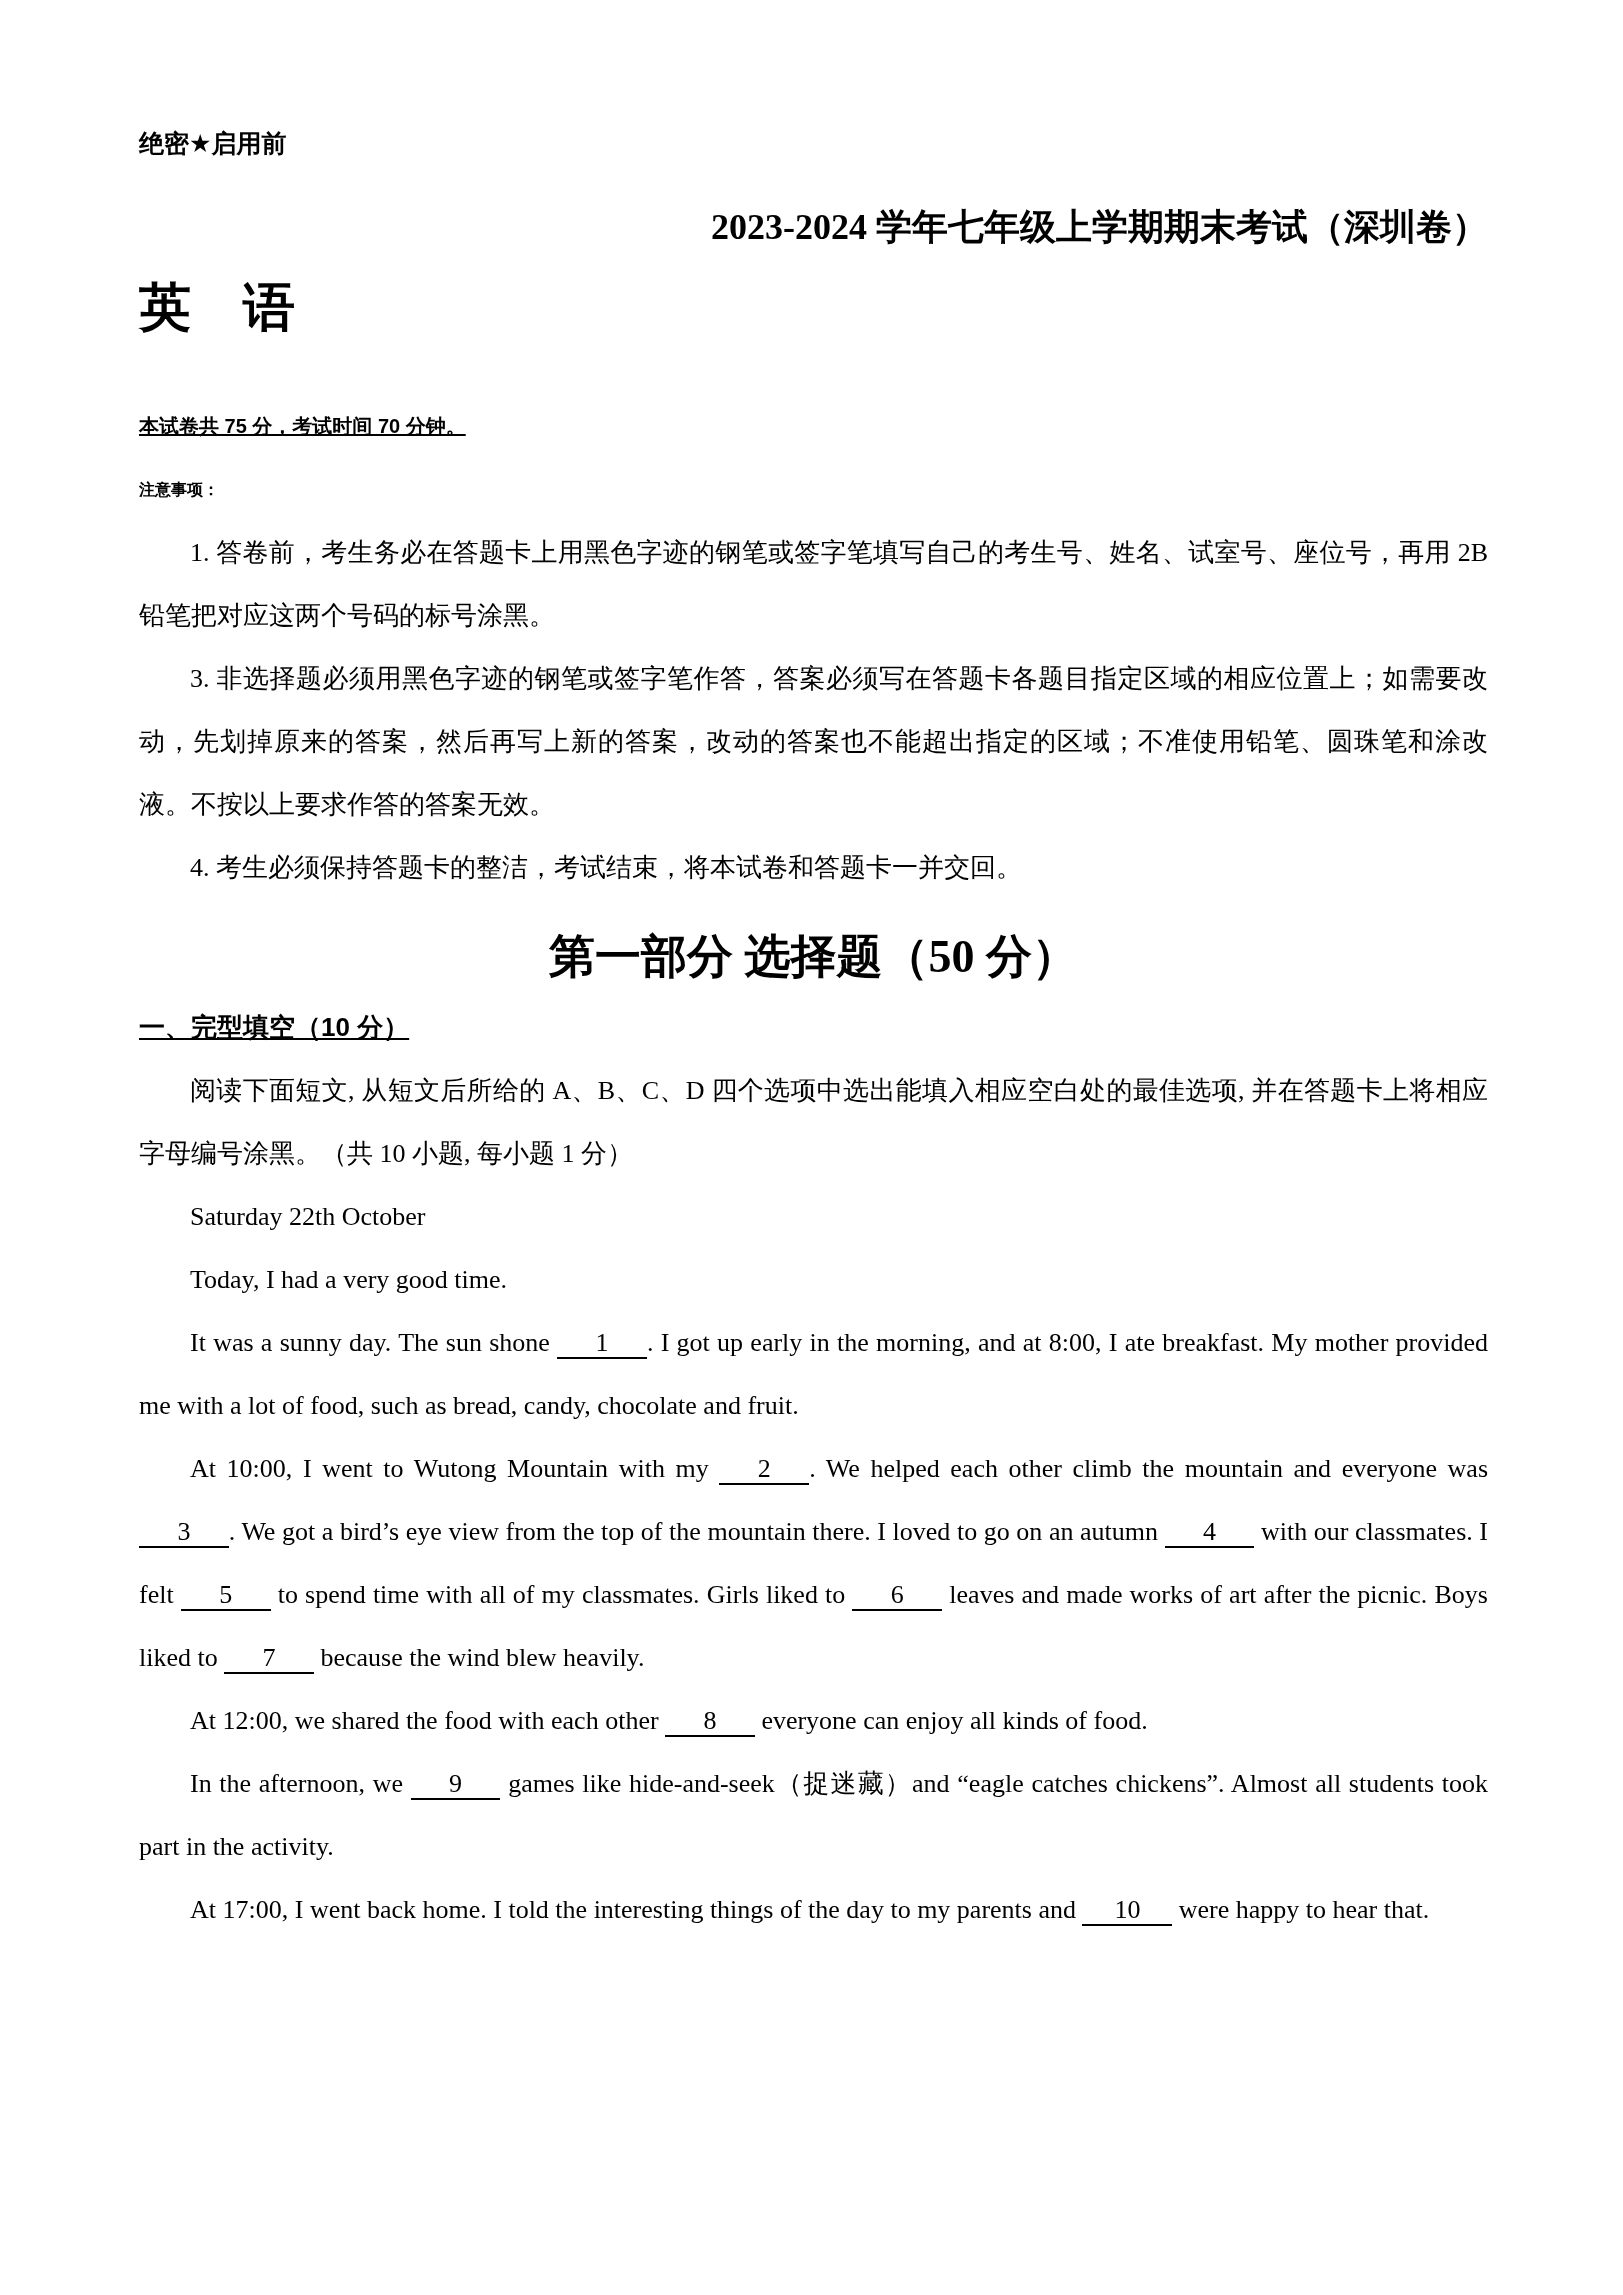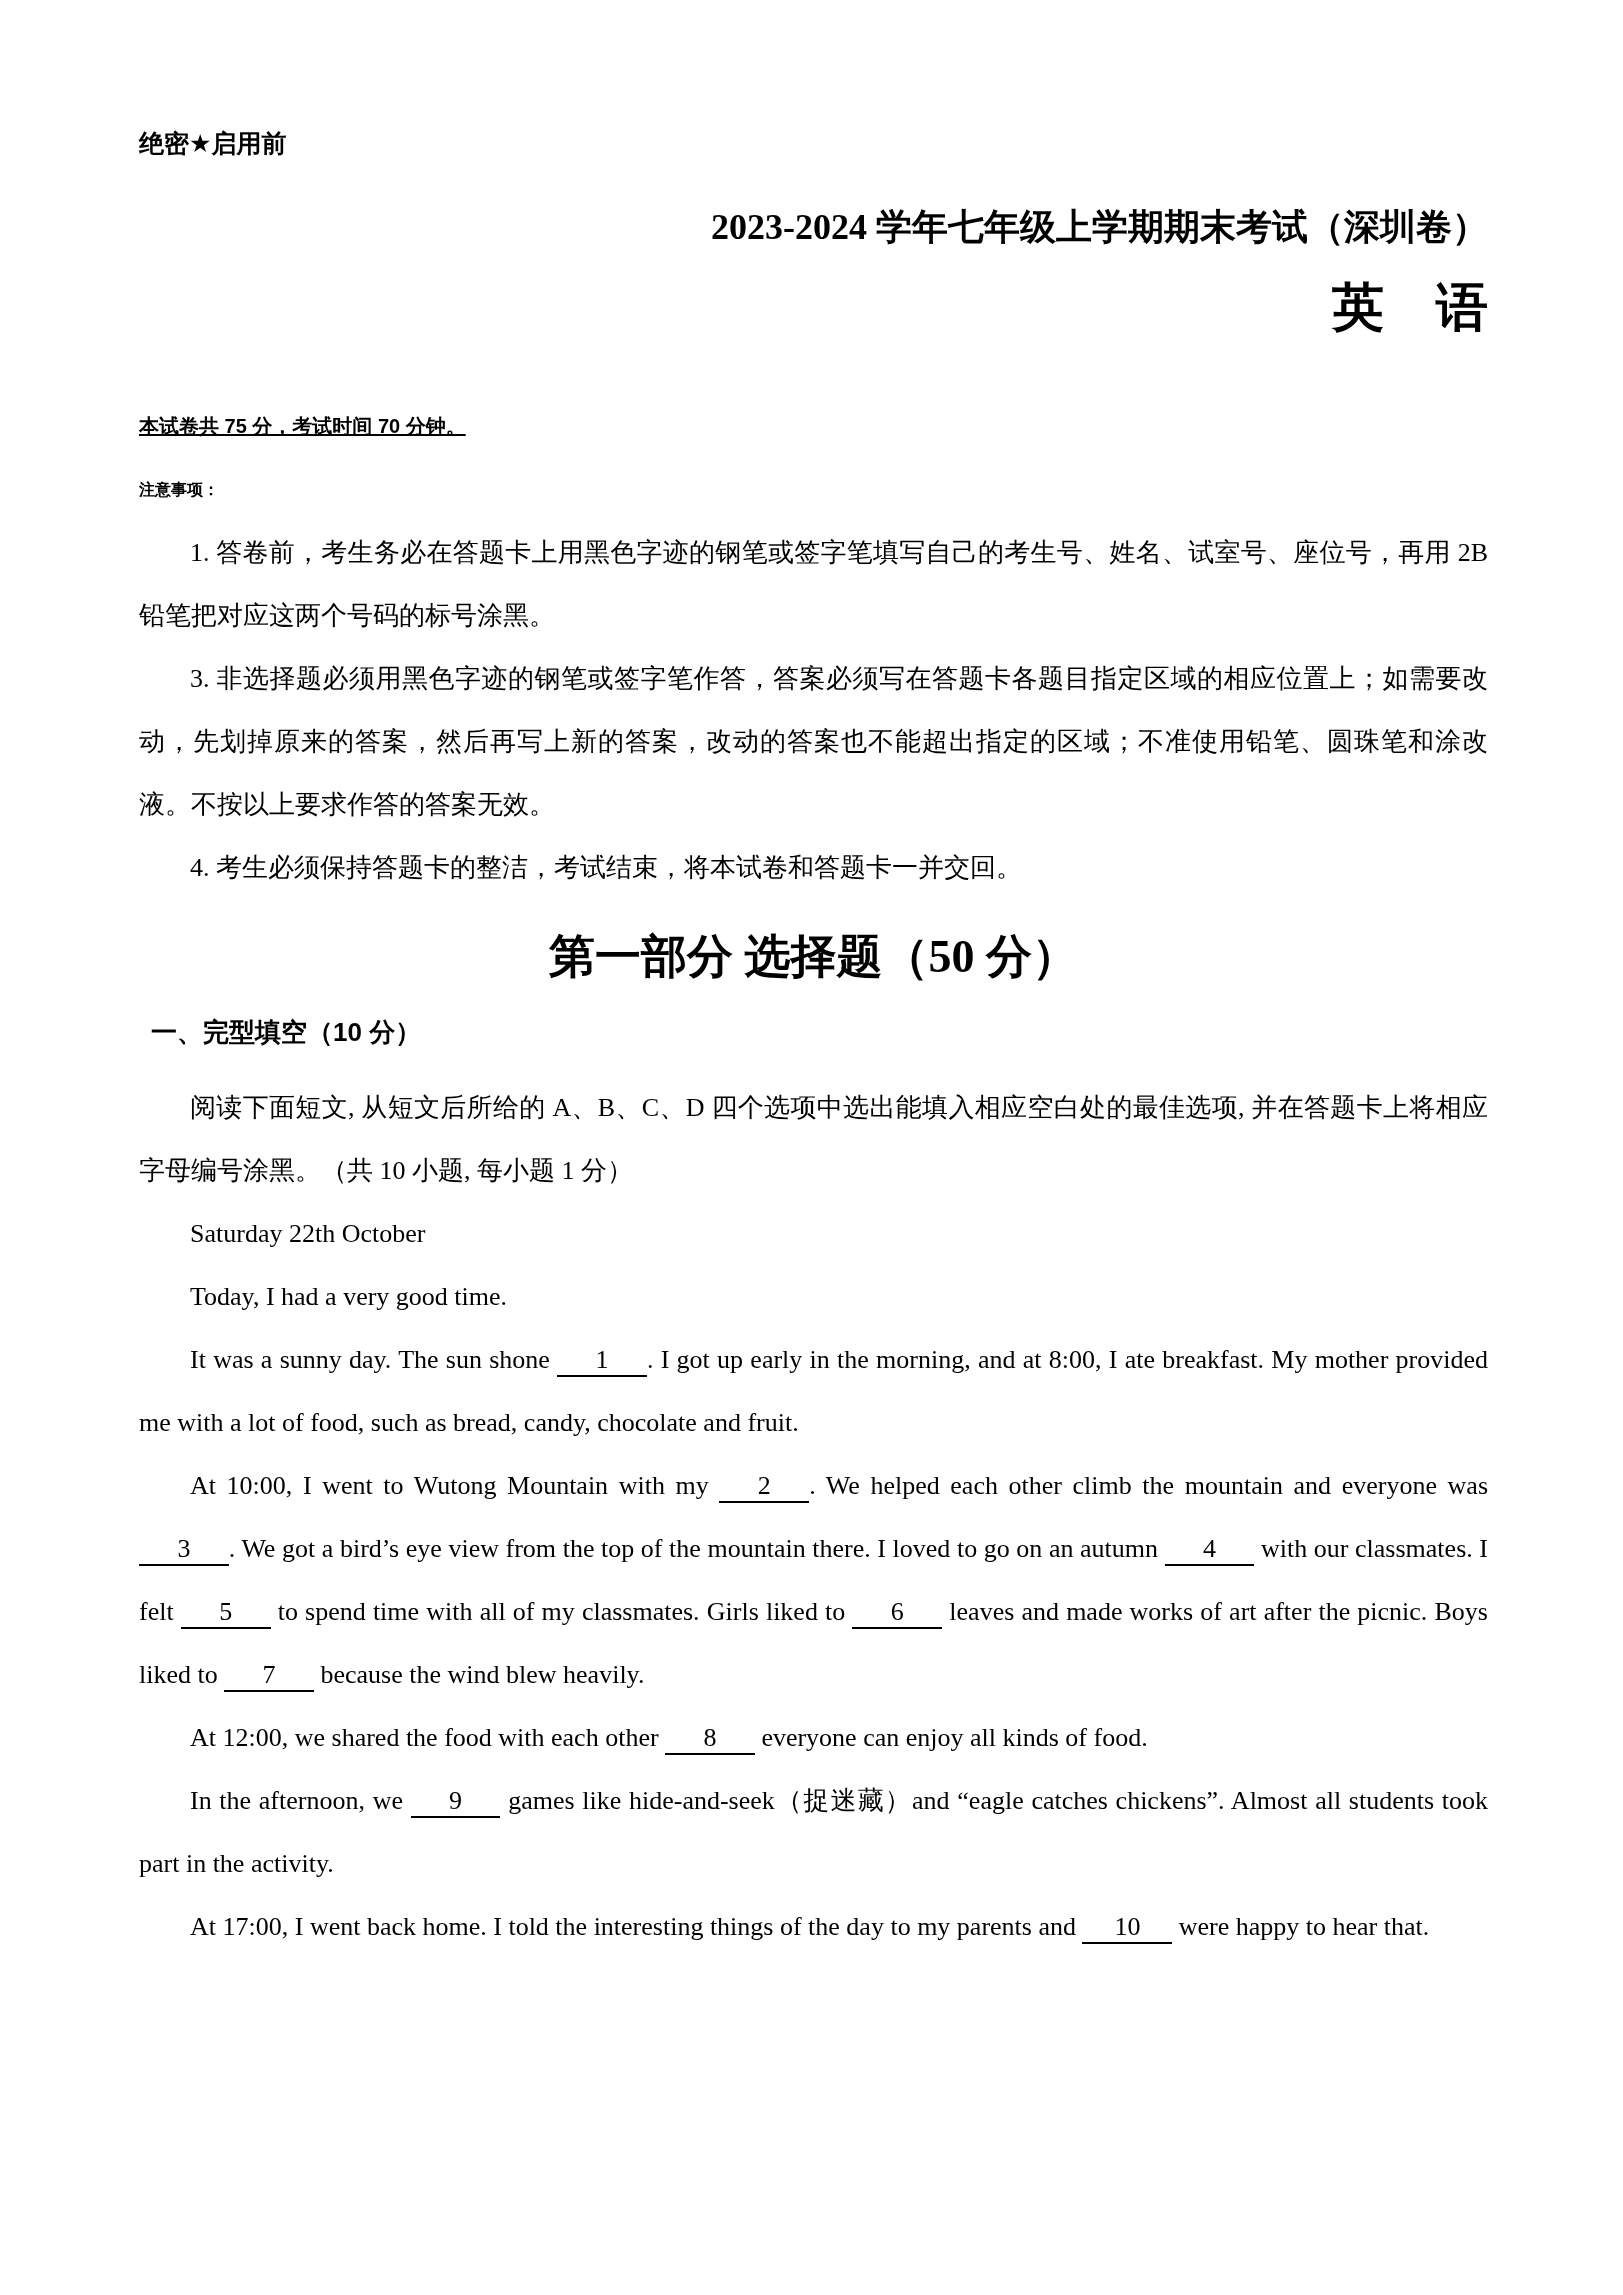--- a/index.html
+++ b/index.html
@@ -22,21 +22,21 @@
   }
   .title {
     margin: 50px 0 0 0;
     text-align: right;
     font-size: 36px;
     font-weight: bold;
     line-height: 1.1;
   }
   .subject {
     margin: 34px 0 0 0;
-    text-align: right;
+    text-align: left;
     font-size: 52px;
     font-weight: bold;
     line-height: 1.05;
   }
   .heiti {
     font-family: "Liberation Sans", "DejaVu Sans", sans-serif;
     font-weight: bold;
   }
   .info {
     margin: 59px 0 0 0;
@@ -57,23 +57,24 @@
     text-indent: 51px;
   }
   .part-heading {
     margin: 26px 0 6.5px 0;
     text-align: center;
     font-size: 46px;
     font-weight: bold;
     line-height: 1.4;
   }
   .section-heading {
-    margin: 12px;
+    margin: 0;
     font-size: 26px;
     line-height: 63px;
+    text-decoration: underline;
   }
   .blank {
     display: inline-block;
     min-width: 81px;
     padding: 0 4.4px;
     border-bottom: 2.2px solid #000;
     text-align: center;
     text-indent: 0;
     line-height: 1.1;
     vertical-align: baseline;

